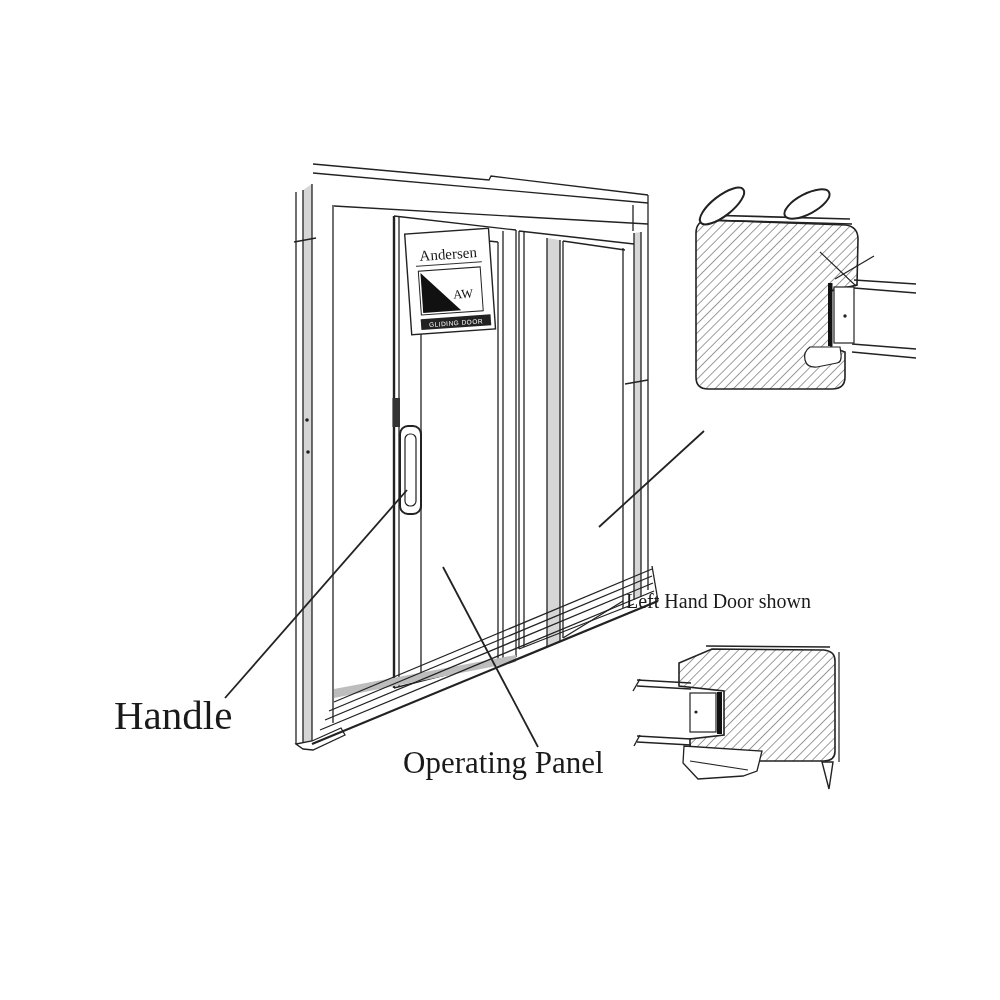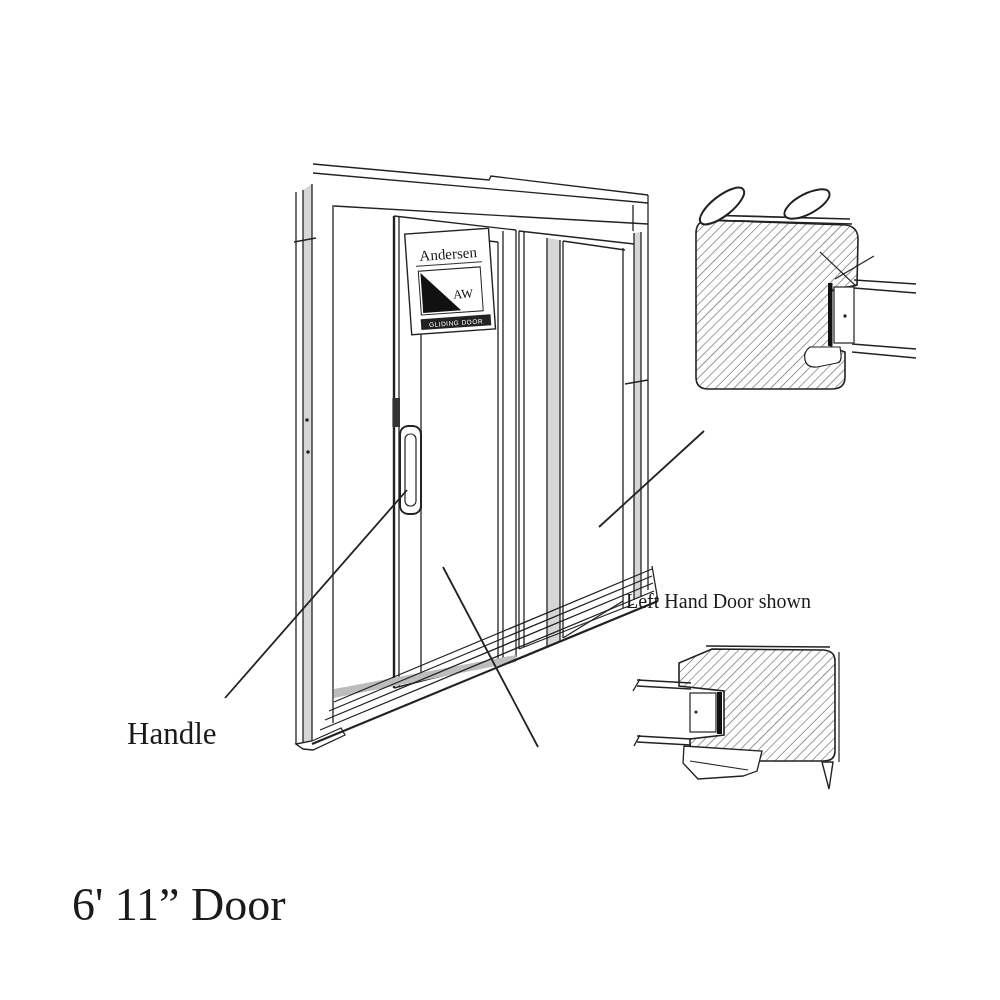--- a/index.html
+++ b/index.html
@@ -4,21 +4,21 @@
 <style>
   html,body{margin:0;padding:0;background:#fff;}
   .canvas{
     position:relative;width:1000px;height:1000px;background:#ffffff;overflow:hidden;
     font-family:"Liberation Serif","DejaVu Serif",serif;color:#1a1a1a;
   }
   .canvas svg{position:absolute;left:0;top:0;}
   .label{position:absolute;white-space:nowrap;color:#1a1a1a;line-height:1;}
   .lbl-stationary{left:705px;top:402px;font-size:31px;}
   .lbl-note{left:626px;top:591px;font-size:20px;text-align:right;}
-  .lbl-handle{left:127px;top:695px;font-size:31px;margin-top:23px;}
+  .lbl-handle{left:114px;top:695px;font-size:41px;}
   .lbl-operating{left:403px;top:747px;font-size:31px;}
   .lbl-size{left:72px;top:882px;font-size:46px;}
 </style>
 </head>
 <body>
 
 <div class="canvas">
 
 <svg width="1000" height="1000" viewBox="0 0 1000 1000">
   <defs>
@@ -153,15 +153,15 @@
       <path d="M640,735 L634,746"></path>
     </g>
     <path fill="#fff" stroke-width="1.3" d="M684,746 L762,751 L757,771 L743,776 L698,779 L683,763 Z"></path>
     <path d="M690,761 L748,770" stroke-width="1.1"></path>
     <path d="M822,762 L833,762 L829,789 Z" stroke-width="1.4"></path>
   </g>
 </svg>
 
 <div class="label lbl-note">Left Hand Door shown</div>
 <div class="label lbl-handle">Handle</div>
-<div class="label lbl-size">6' 11” Door</div>
+<div class="label lbl-operating">Operating Panel</div>
 
 </div>
 
 </body></html>

